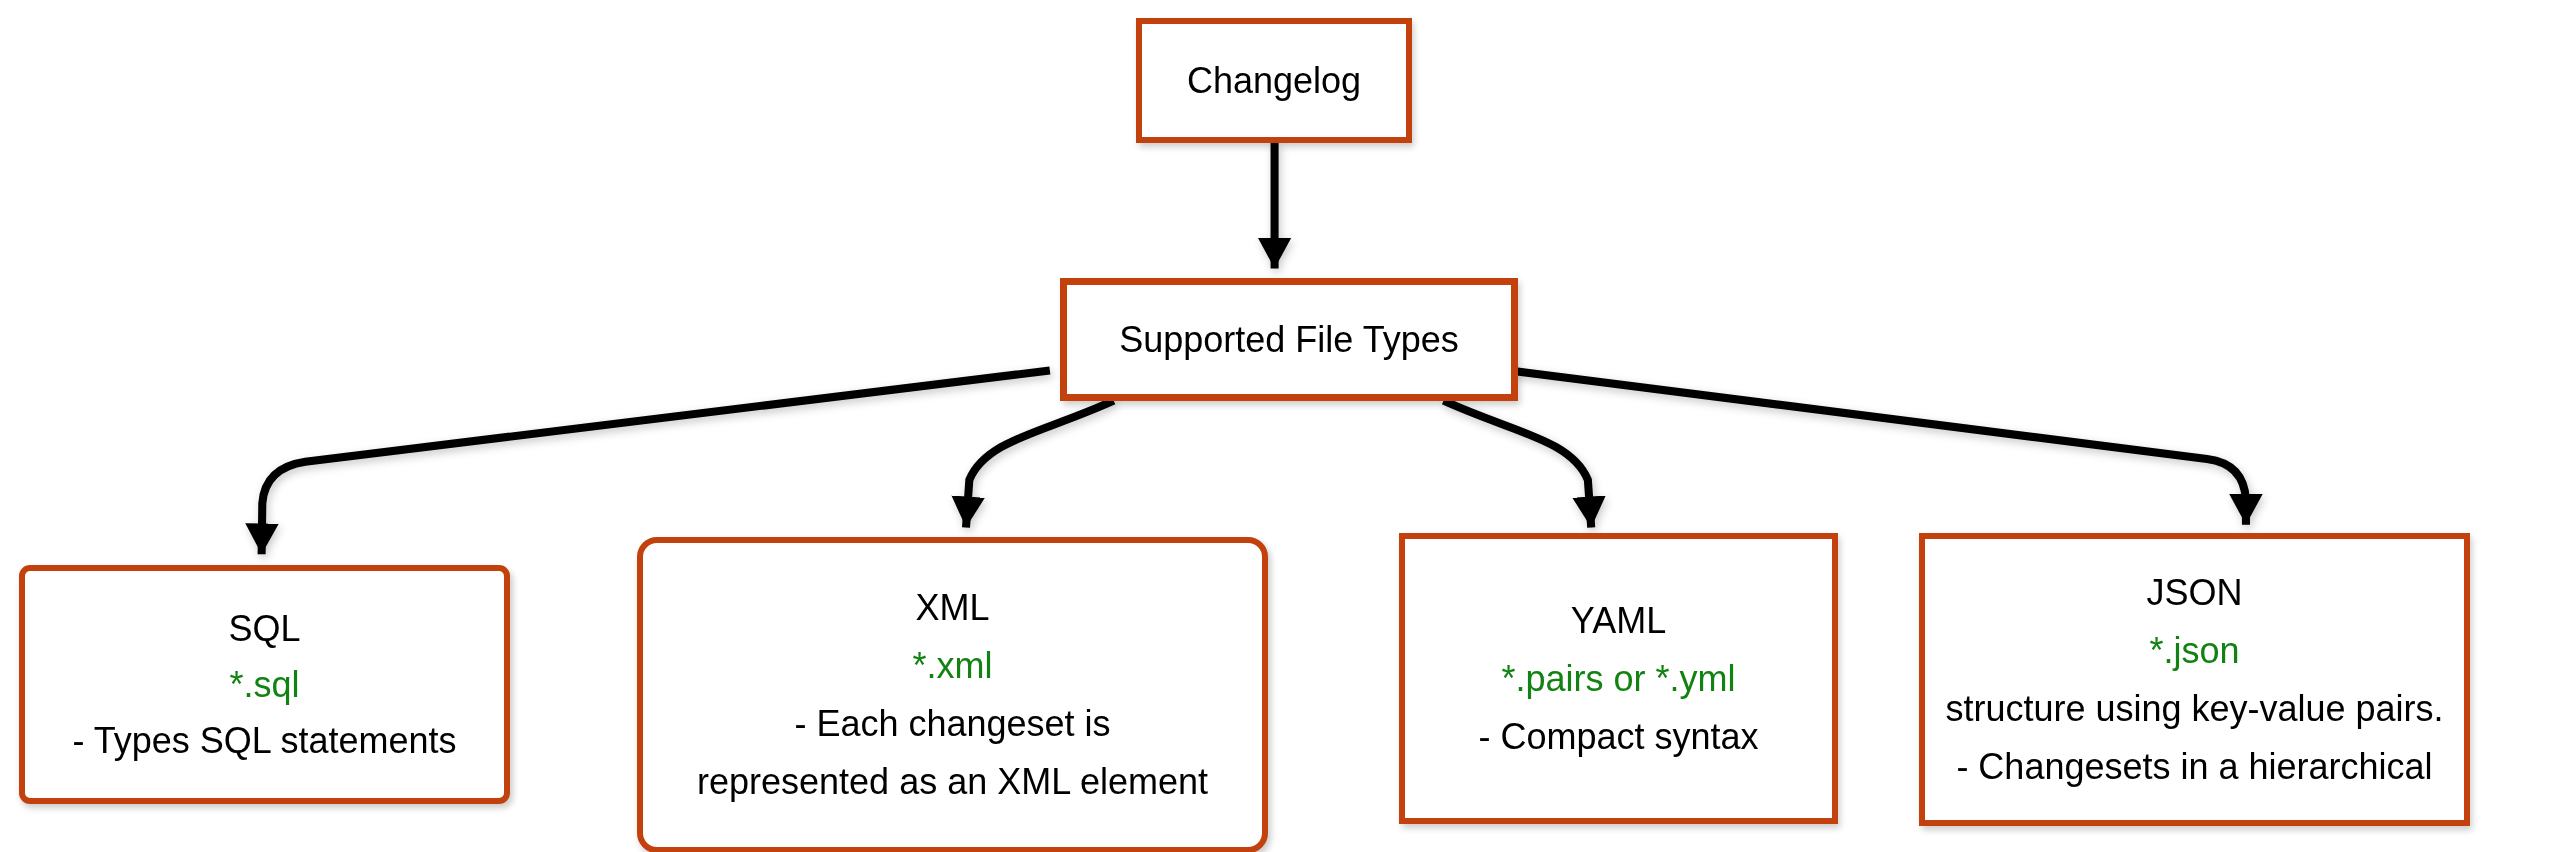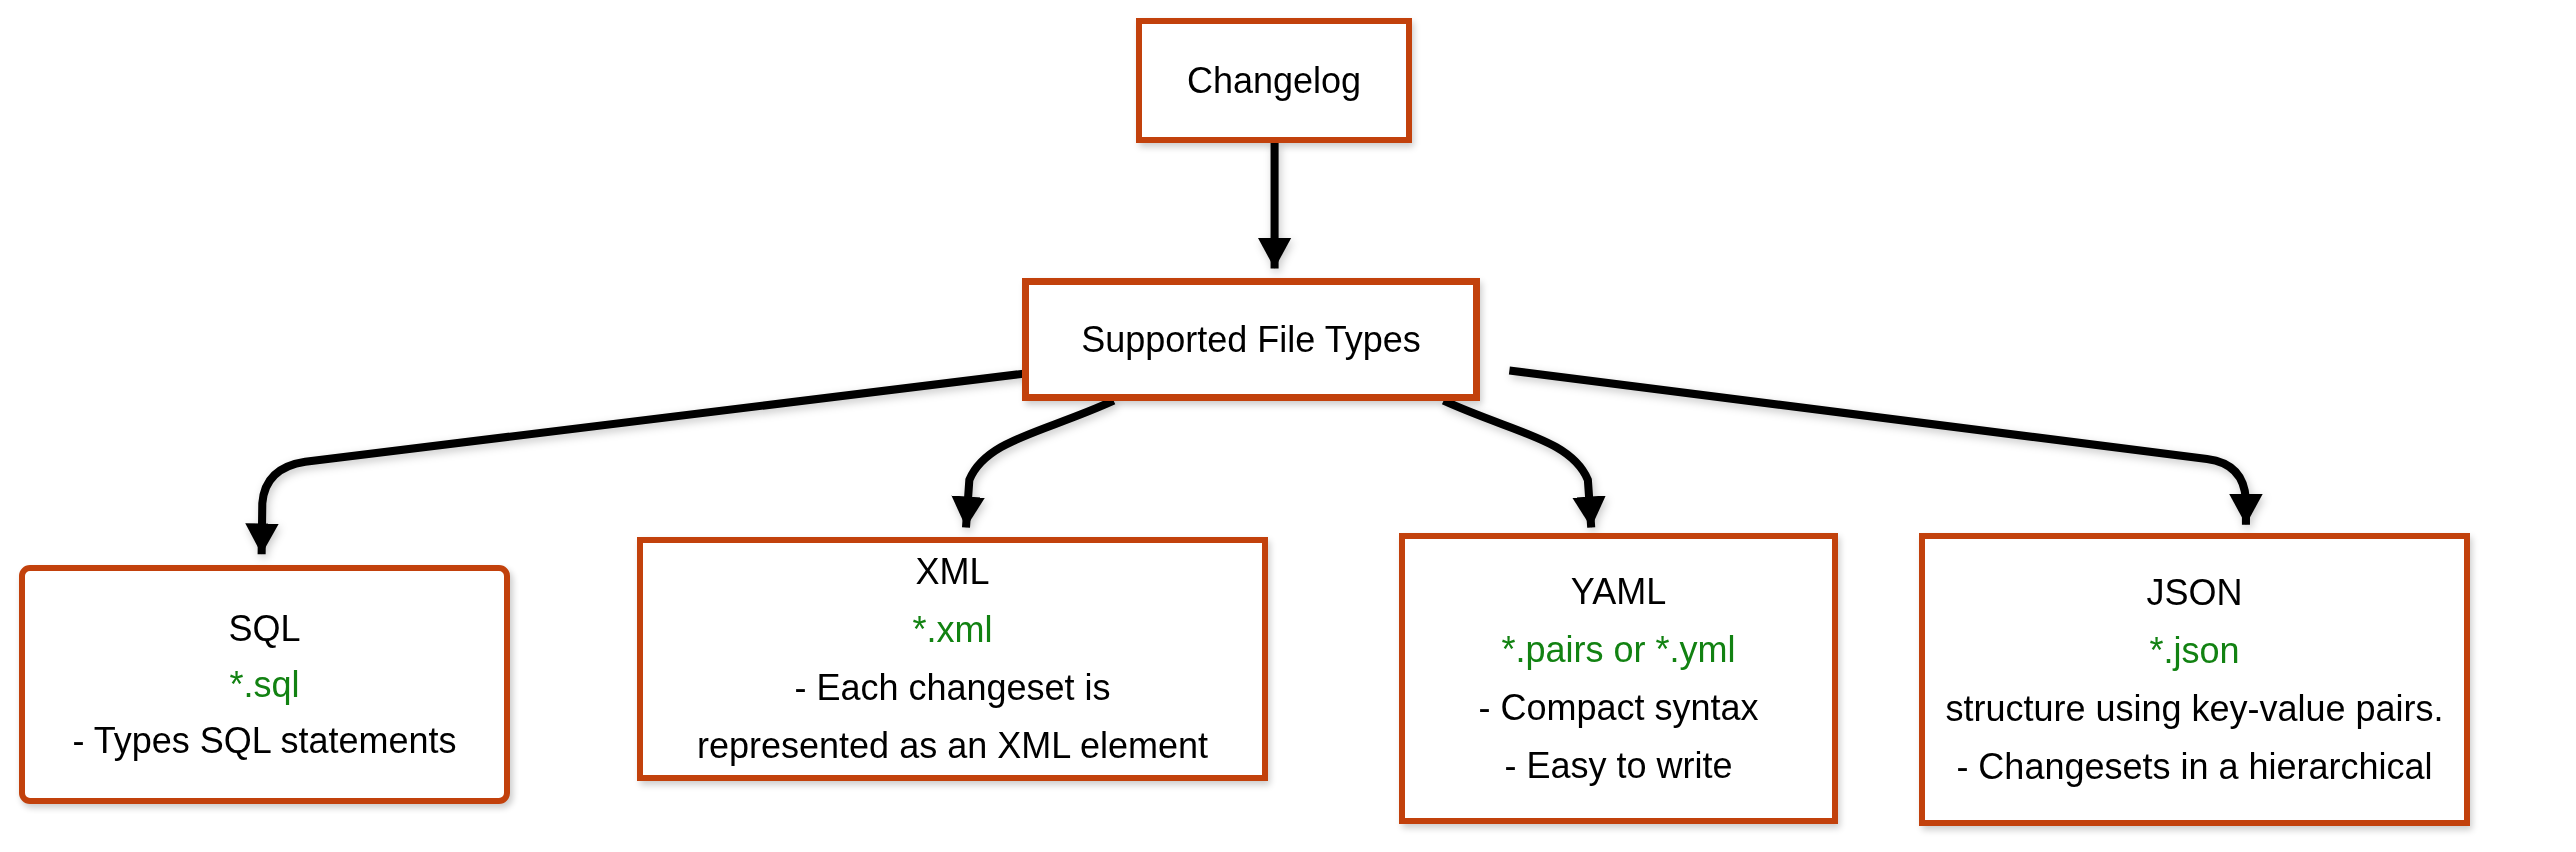--- a/index.html
+++ b/index.html
@@ -31,25 +31,25 @@
     font-size: 36px;
     line-height: 58px;
   }
   .node .line { display: block; white-space: nowrap; }
   .node .ext { color: #128212; }
   #node-changelog {
     left: 1136px; top: 18px; width: 276px; height: 125px;
     border-width: 6.7px;
   }
   #node-hub {
-    left: 1022px; top: 278px; width: 458px; height: 123px;
+    left: 1060px; top: 278px; width: 458px; height: 123px;
     border-width: 7.4px;
   }
   #node-sql  { left: 19px;   top: 565px; width: 491px; height: 239px; line-height: 56px; border-radius: 11px; }
-  #node-xml  { left: 637px;  top: 537px; width: 631px; height: 244px; }
+  #node-xml  { left: 637px;  top: 537px; width: 631px; height: 316px; border-radius: 20px; }
   #node-yaml { left: 1399px; top: 533px; width: 439px; height: 291px; }
   #node-json { left: 1919px; top: 533px; width: 551px; height: 293px; }
 </style>
 </head>
 <body>
 
 <div class="canvas">
 
   <svg class="edges-layer" viewBox="0 0 3840 1271" xmlns="http://www.w3.org/2000/svg">
     <defs>
@@ -87,21 +87,20 @@
     <span class="line">XML</span>
     <span class="line ext">*.xml</span>
     <span class="line">- Each changeset is</span>
     <span class="line">represented as an XML element</span>
   </div>
 
   <div class="node" id="node-yaml">
     <span class="line">YAML</span>
     <span class="line ext">*.pairs or *.yml</span>
     <span class="line">- Compact syntax</span>
-    <span class="line">- Easy to write</span>
   </div>
 
   <div class="node" id="node-json">
     <span class="line">JSON</span>
     <span class="line ext">*.json</span>
     <span class="line">structure using key-value pairs.</span>
     <span class="line">- Changesets in a hierarchical</span>
   </div>
 
 </div>

